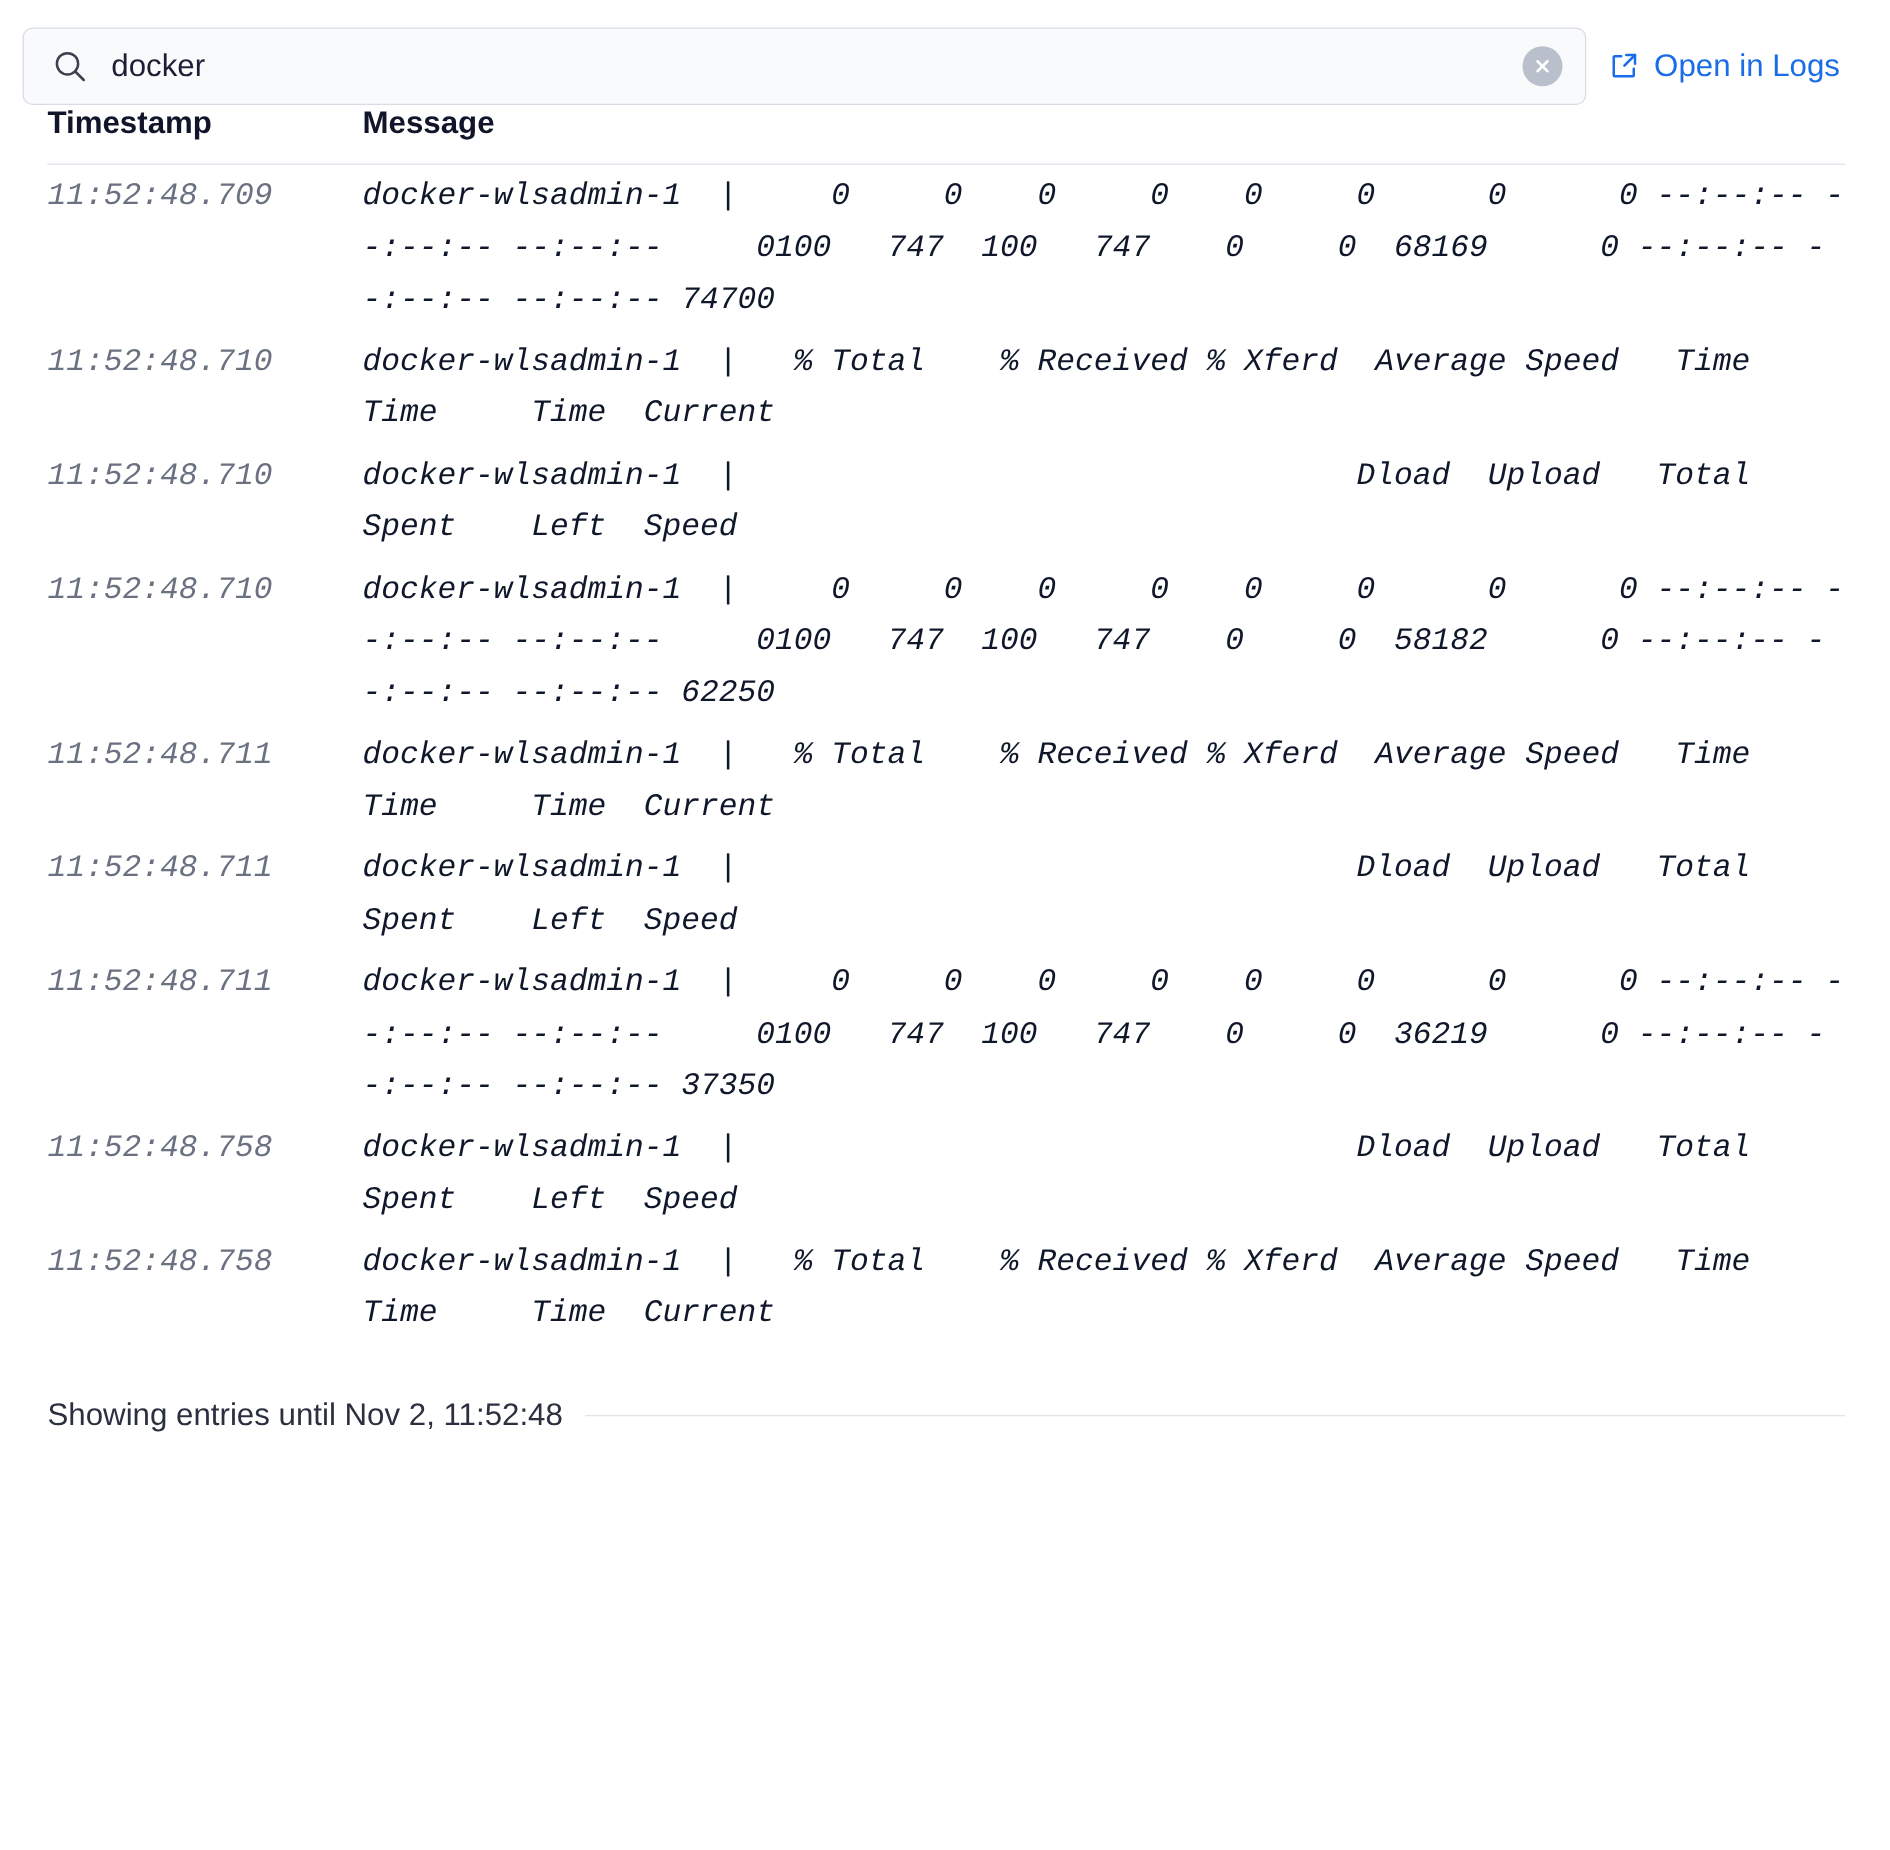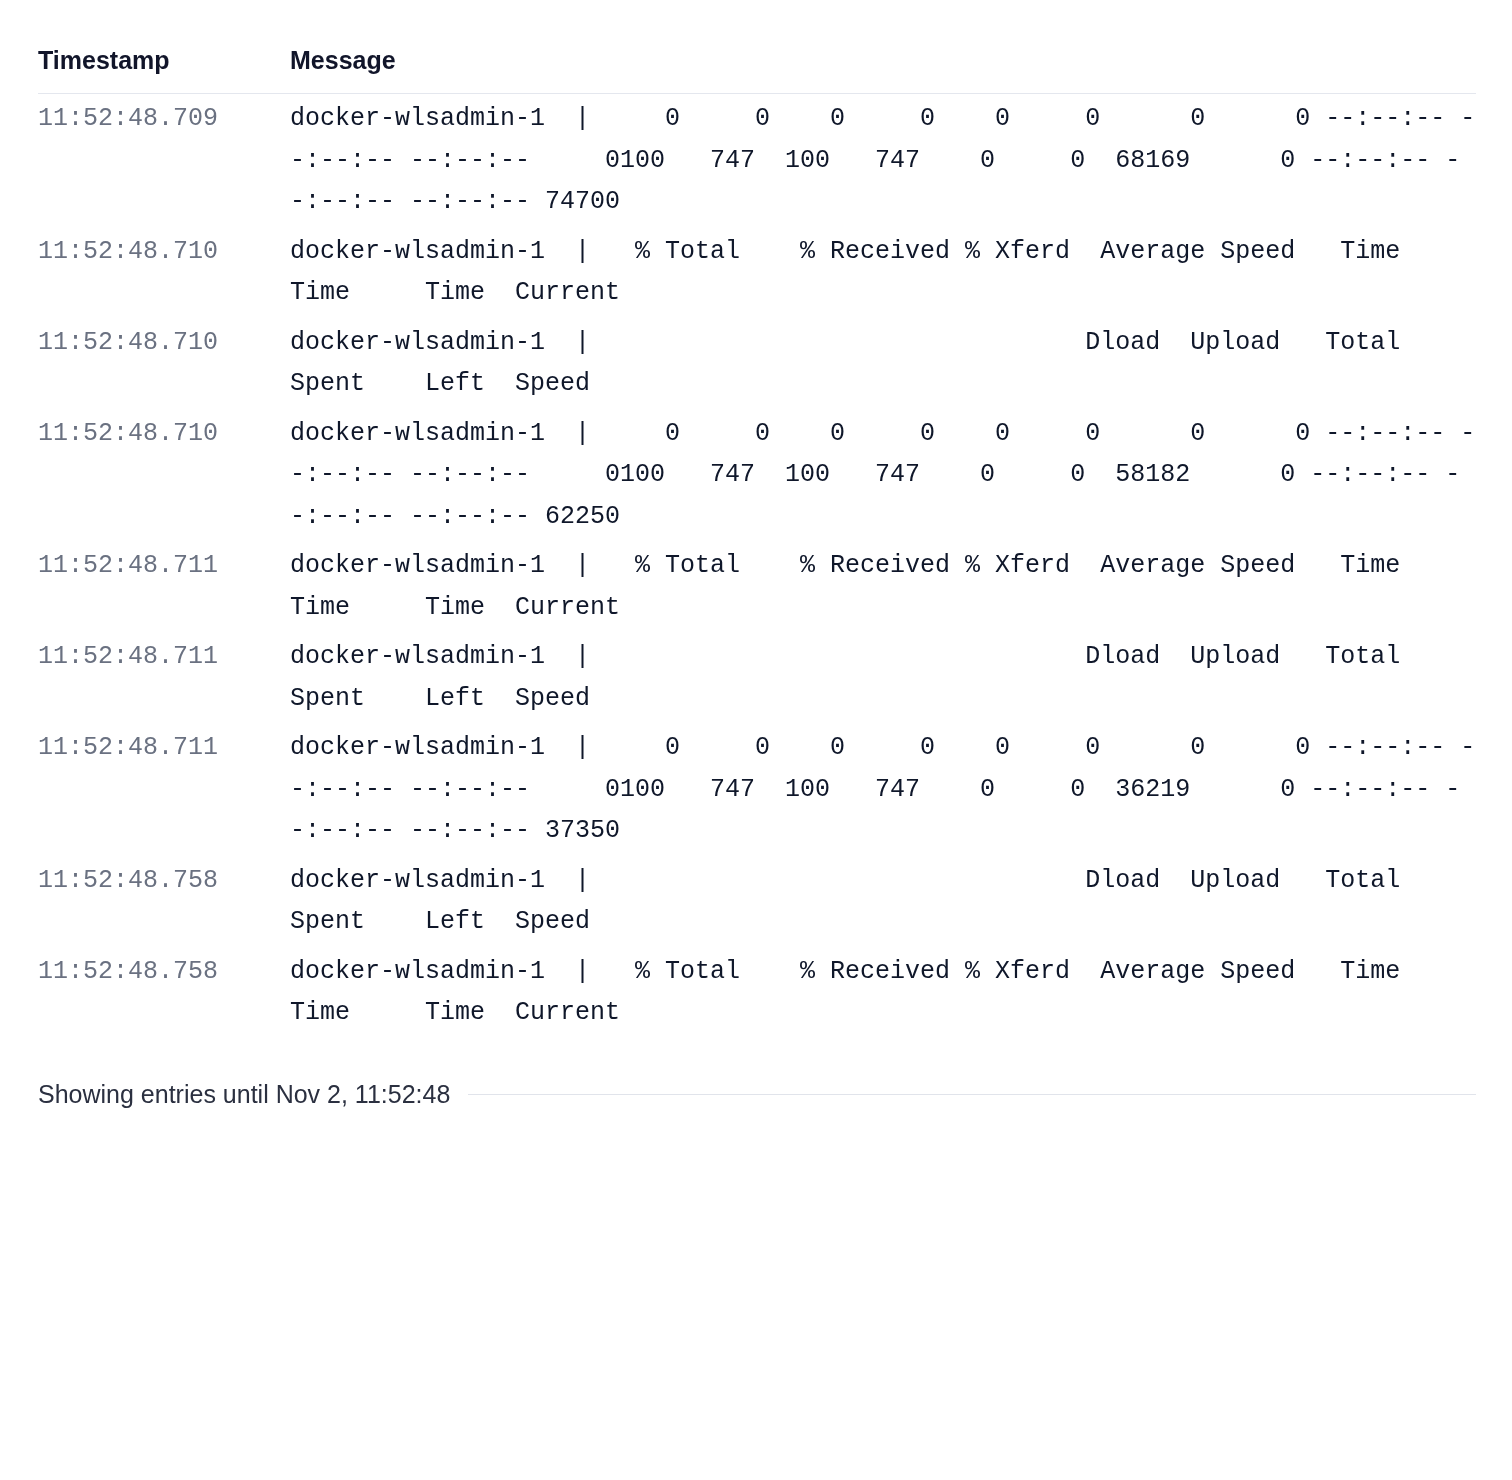--- a/index.html
+++ b/index.html
@@ -71,21 +71,20 @@
     font-size: 25px;
     text-decoration: none;
     white-space: nowrap;
     cursor: pointer;
     padding-right: 4px;
   }
   .open-logs .ext-icon svg { display: block; }
 
   
   .table-wrap {
-    margin-top: 46px;
     padding: 0 36px 0 38px;
   }
   .table {
     width: 100%;
     border-collapse: collapse;
   }
   .table thead th {
     text-align: left;
     font-size: 25px;
     font-weight: bold;
@@ -95,20 +94,21 @@
   }
   .th-ts { width: 252px; }
   .table tbody td {
     vertical-align: top;
     padding: 4px 0 4px 0;
     font-family: "Liberation Mono", monospace;
     font-size: 25px;
     line-height: 41.5px;
     white-space: pre-wrap;
     word-break: break-word;
+    font-style: italic;
   }
   .td-ts {
     color: #6a7181;
     width: 252px;
     padding-right: 10px;
   }
   .td-msg {
     color: #0f172a;
   }
 
@@ -130,20 +130,48 @@
     flex: 1 1 auto;
     height: 1px;
     background: #e1e4eb;
   }
 </style>
 </head>
 <body>
 
 <div class="page">
 
+  <div class="search-row">
+    <div class="search-box">
+      <span class="search-icon">
+        <svg width="30" height="30" viewBox="0 0 30 30" fill="none" xmlns="http://www.w3.org/2000/svg">
+          <circle cx="13" cy="13" r="8.5" stroke="#3c4150" stroke-width="2"></circle>
+          <line x1="19.2" y1="19.2" x2="26" y2="26" stroke="#3c4150" stroke-width="2" stroke-linecap="round"></line>
+        </svg>
+      </span>
+      <input class="search-input" type="text" value="docker" placeholder="Search logs" style="">
+      <button class="clear-btn">
+        <svg width="18" height="18" viewBox="0 0 18 18" xmlns="http://www.w3.org/2000/svg">
+          <line x1="5" y1="5" x2="13" y2="13" stroke="#ffffff" stroke-width="2" stroke-linecap="round"></line>
+          <line x1="13" y1="5" x2="5" y2="13" stroke="#ffffff" stroke-width="2" stroke-linecap="round"></line>
+        </svg>
+      </button>
+    </div>
+
+    <a class="open-logs" href="#">
+      <span class="ext-icon">
+        <svg width="24" height="24" viewBox="0 0 24 24" fill="none" xmlns="http://www.w3.org/2000/svg">
+          <path d="M10 4H5a1 1 0 0 0-1 1v14a1 1 0 0 0 1 1h14a1 1 0 0 0 1-1v-5" stroke="#1a6ce7" stroke-width="2" stroke-linecap="round" stroke-linejoin="round"></path>
+          <path d="M14 3h7v7" stroke="#1a6ce7" stroke-width="2" stroke-linecap="round" stroke-linejoin="round"></path>
+          <path d="M12.5 11.5L21 3" stroke="#1a6ce7" stroke-width="2" stroke-linecap="round"></path>
+        </svg>
+      </span>
+      <span>Open in Logs</span>
+    </a>
+  </div>
 
   <div class="table-wrap">
     <table class="table">
       <thead>
         <tr>
           <th class="th-ts">Timestamp</th>
           <th>Message</th>
         </tr>
       </thead>
       <tbody id="log-rows">

